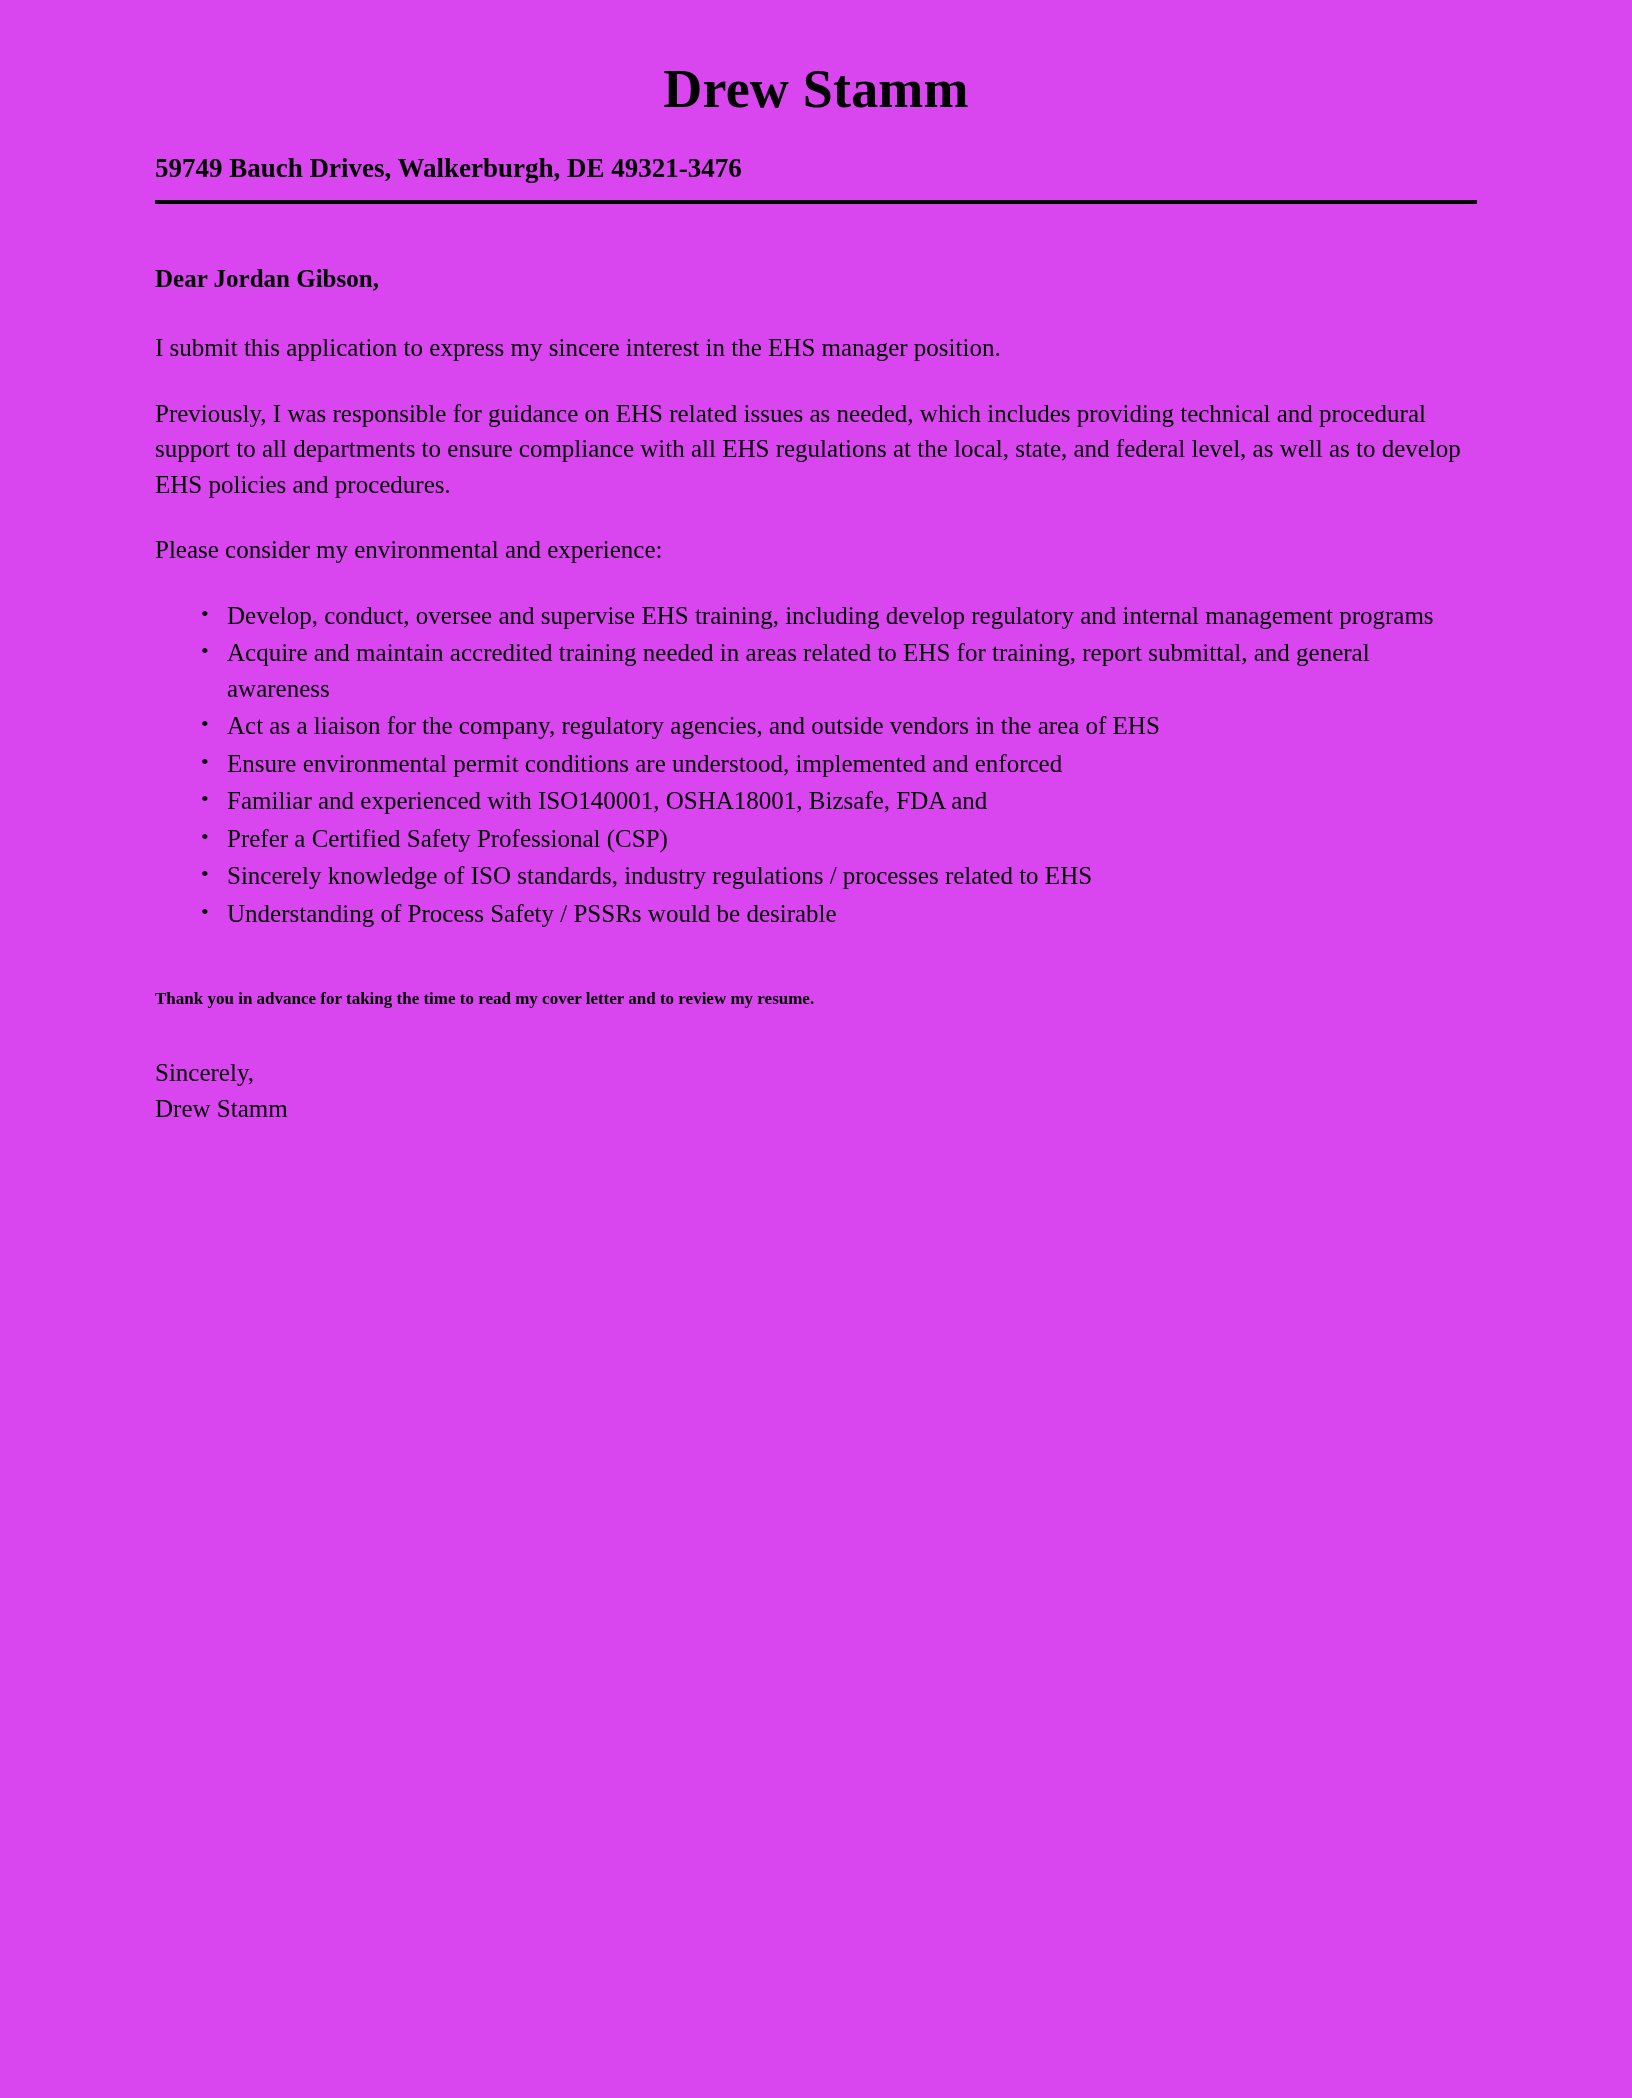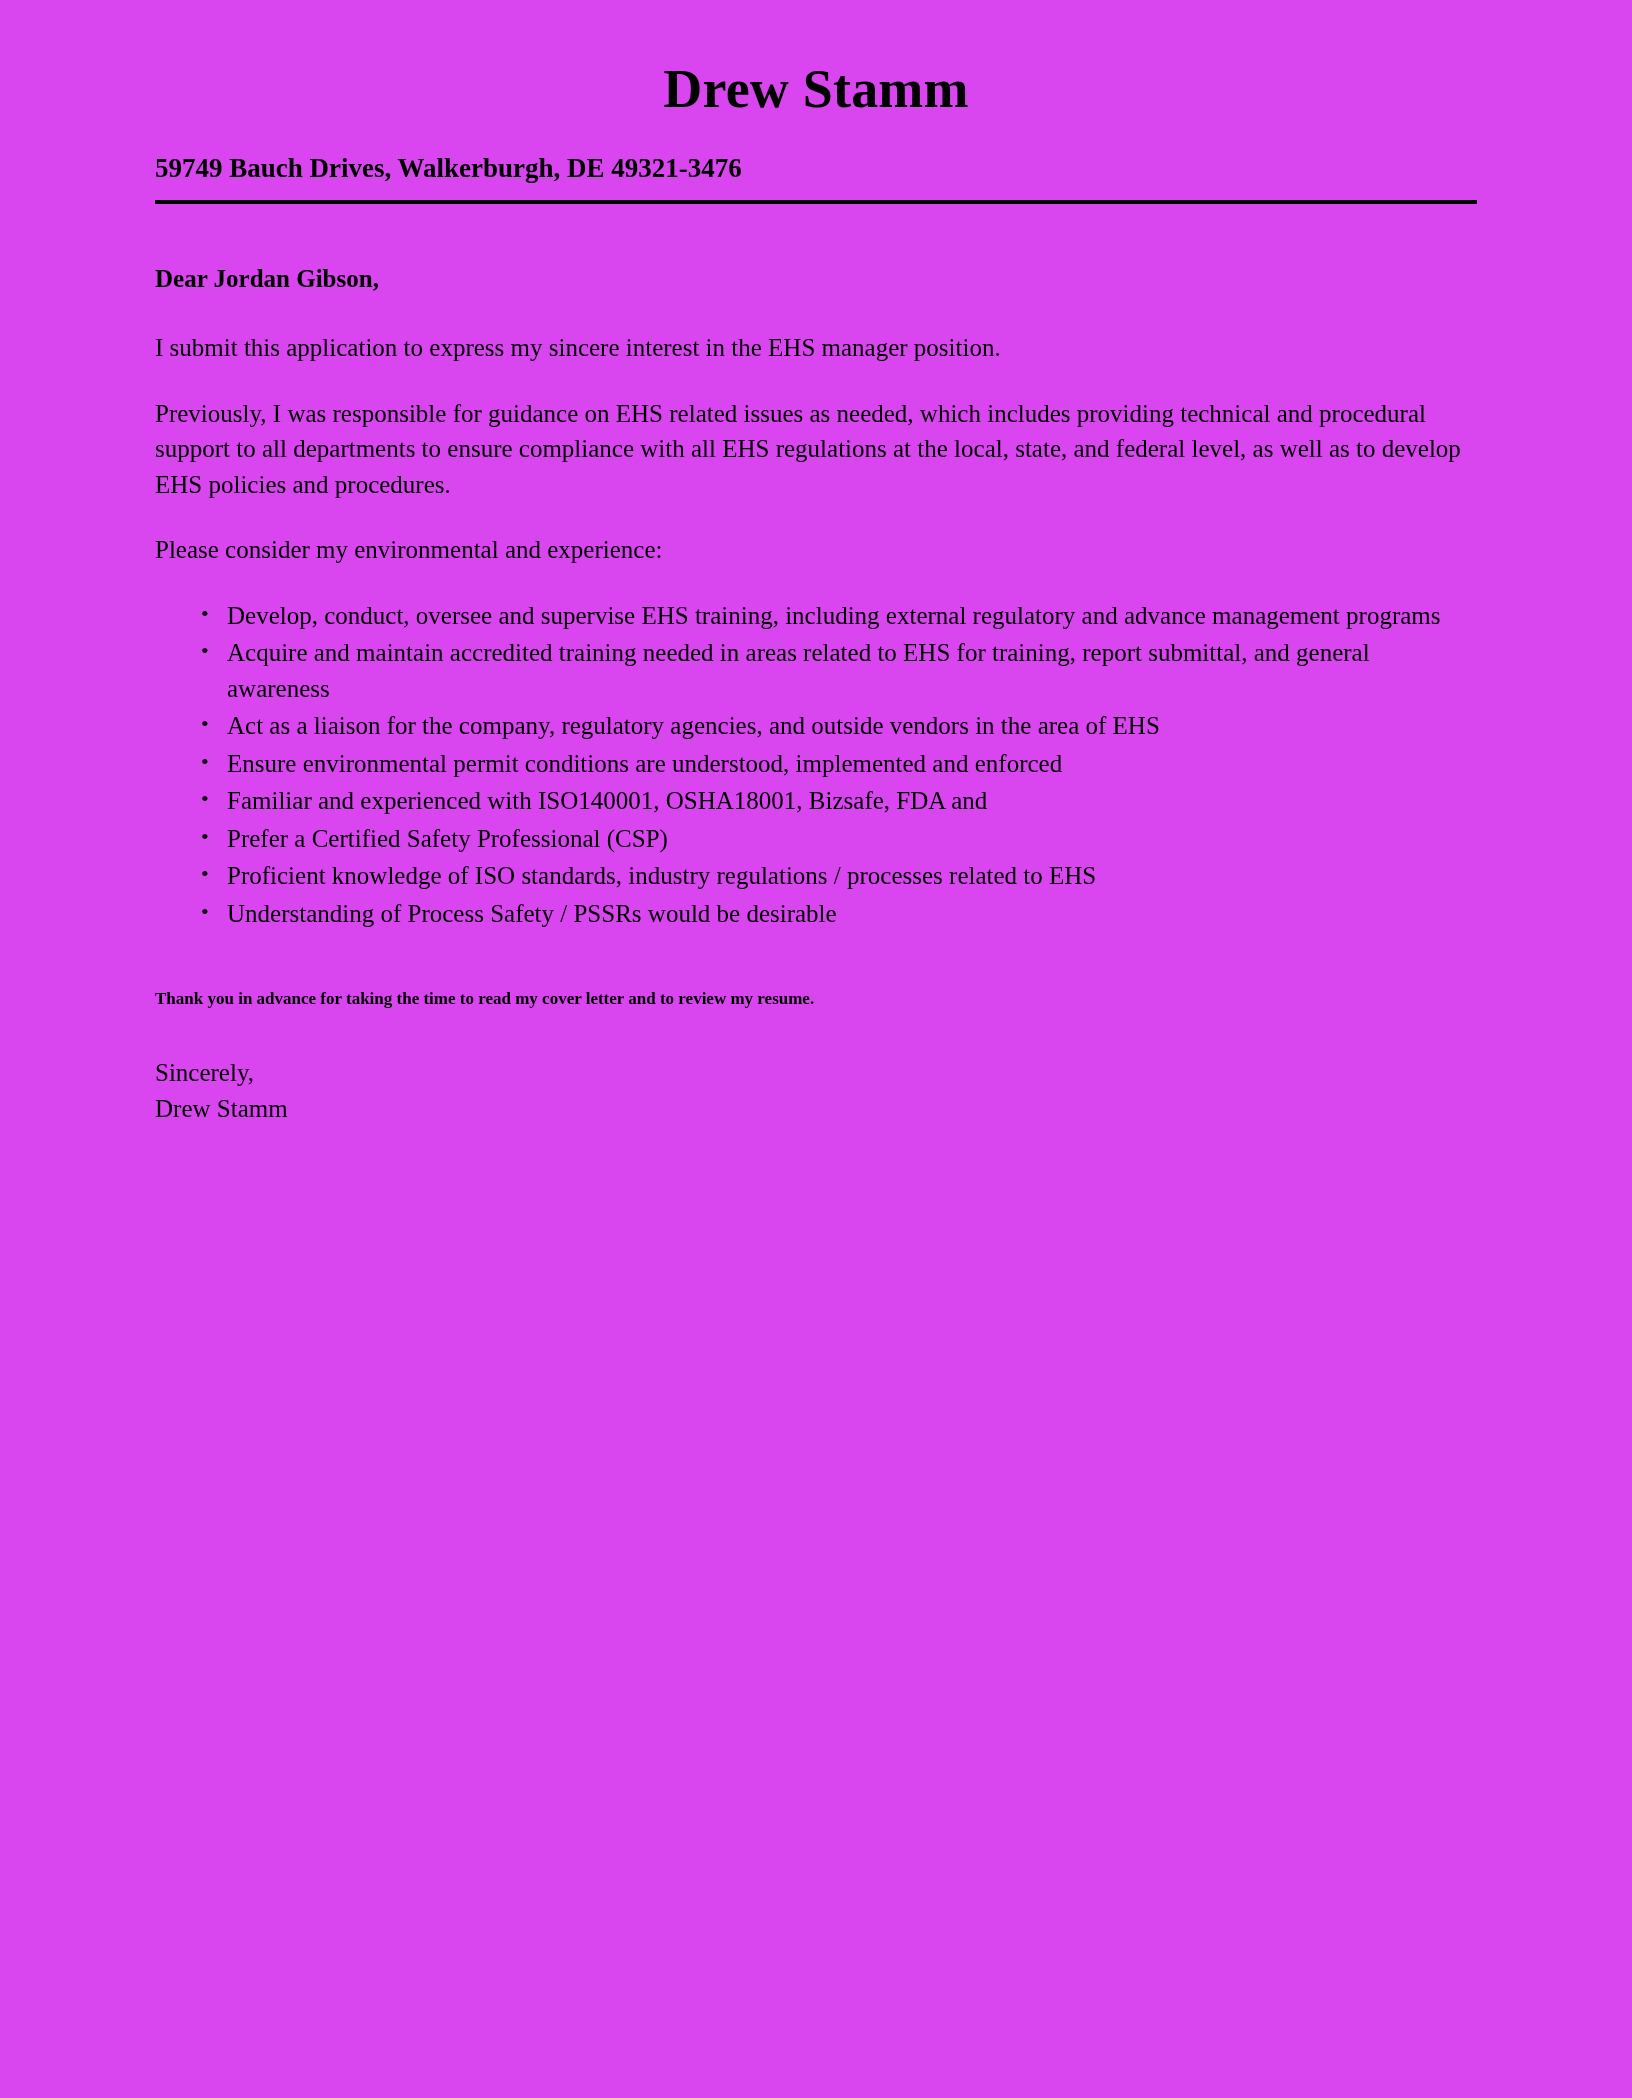--- a/index.html
+++ b/index.html
@@ -113,27 +113,27 @@
 
       <div class="salutation">Dear Jordan Gibson,</div>
 
       <p class="para">I submit this application to express my sincere interest in the EHS manager position.</p>
 
       <p class="para">Previously, I was responsible for guidance on EHS related issues as needed, which includes providing technical and procedural support to all departments to ensure compliance with all EHS regulations at the local, state, and federal level, as well as to develop EHS policies and procedures.</p>
 
       <p class="para">Please consider my environmental and experience:</p>
 
       <ul class="quals">
-        <li>Develop, conduct, oversee and supervise EHS training, including external regulatory and advance management programs</li>
+        <li>Develop, conduct, oversee and supervise EHS training, including develop regulatory and internal management programs</li>
         <li>Acquire and maintain accredited training needed in areas related to EHS for training, report submittal, and general awareness</li>
         <li>Act as a liaison for the company, regulatory agencies, and outside vendors in the area of EHS</li>
         <li>Ensure environmental permit conditions are understood, implemented and enforced</li>
         <li>Familiar and experienced with ISO140001, OSHA18001, Bizsafe, FDA and</li>
         <li>Prefer a Certified Safety Professional (CSP)</li>
-        <li>Proficient knowledge of ISO standards, industry regulations / processes related to EHS</li>
+        <li>Sincerely knowledge of ISO standards, industry regulations / processes related to EHS</li>
         <li>Understanding of Process Safety / PSSRs would be desirable</li>
       </ul>
 
       <div class="thanks">Thank you in advance for taking the time to read my cover letter and to review my resume.</div>
 
       <div class="closing">
         <div>Sincerely,</div>
         <div>Drew Stamm</div>
       </div>
 

